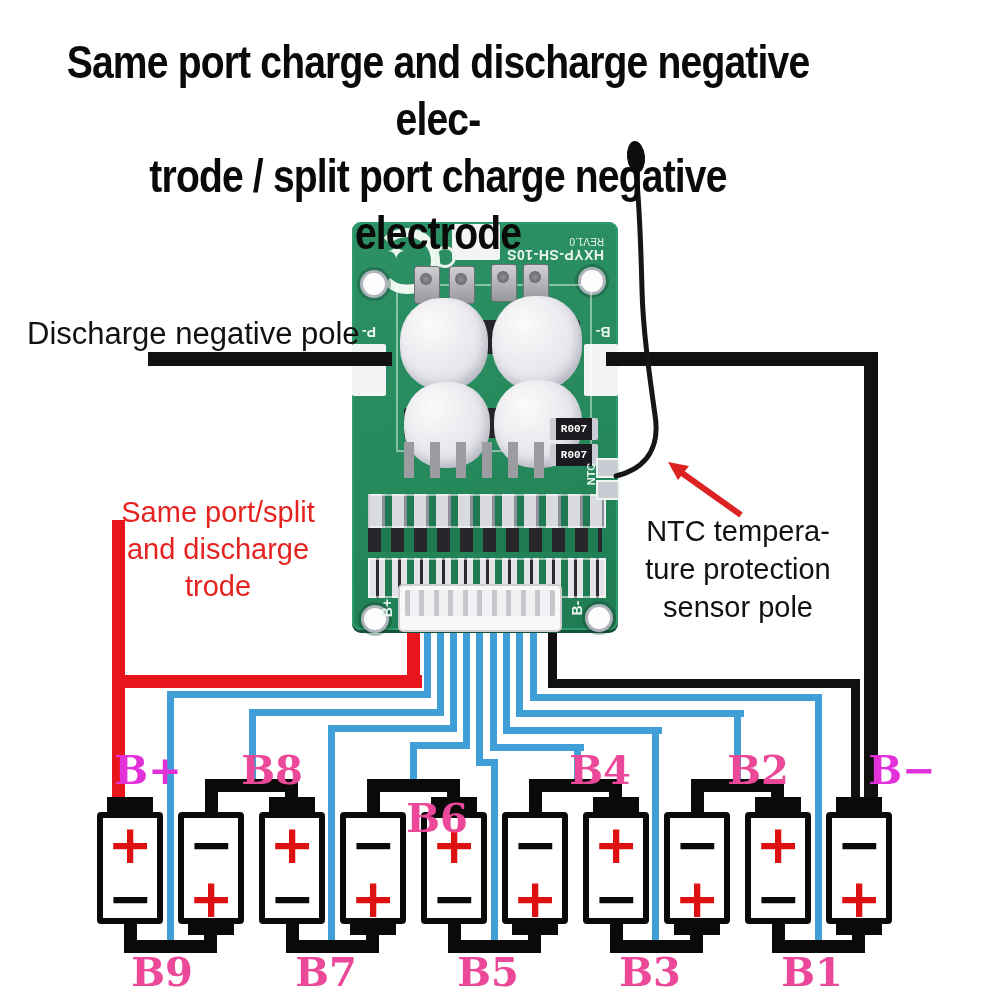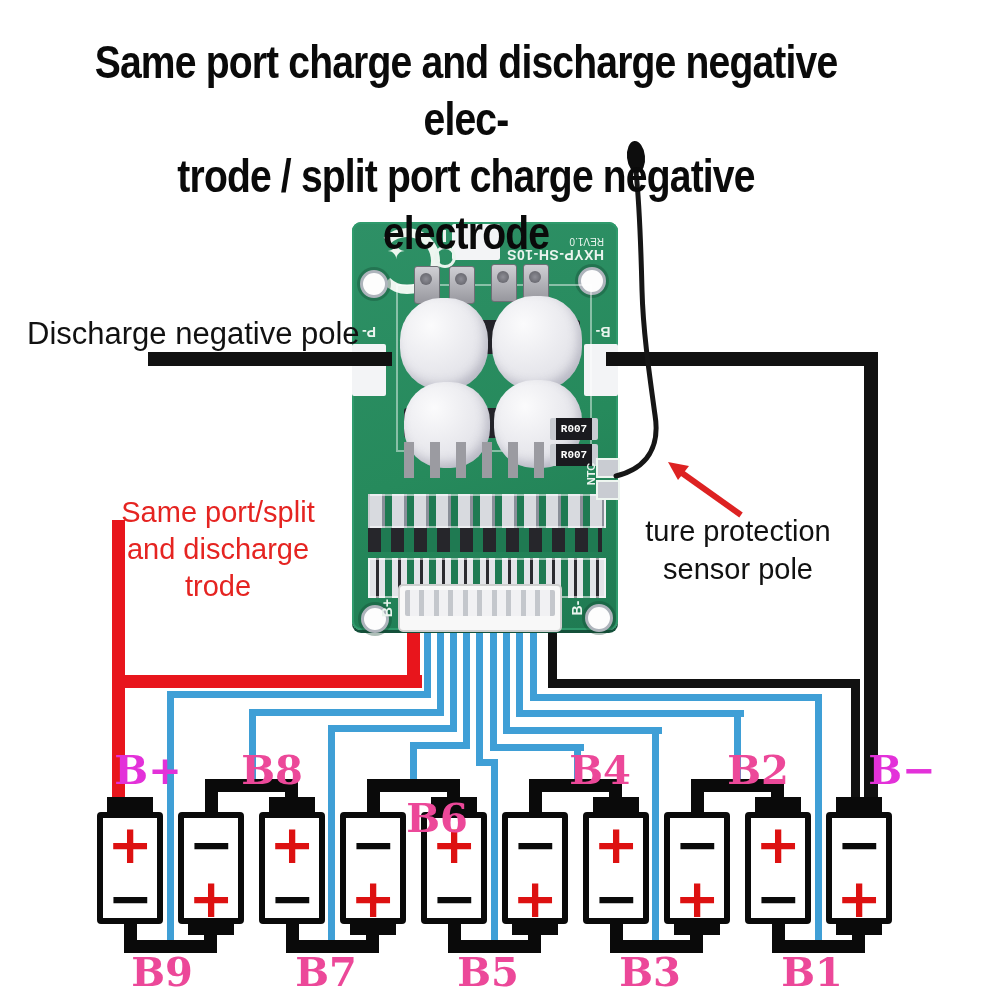--- a/index.html
+++ b/index.html
@@ -1,20 +1,20 @@
 <!DOCTYPE html>
 <html><head>
 <meta charset="utf-8">
 <style>
   html,body{margin:0;padding:0;background:#ffffff;}
   .canvas{position:relative;width:1000px;height:1000px;background:#ffffff;overflow:hidden;
           font-family:"Liberation Sans", sans-serif;}
 
   
-  .headline{position:absolute;left:0;top:34px;width:876px;text-align:center;color:#0a0a0a;z-index:6;padding-left:28px;}
+  .headline{position:absolute;left:0;top:34px;width:876px;text-align:center;color:#0a0a0a;z-index:6;}
   .headline .tl{display:block;font-size:46px;font-weight:700;line-height:57px;
                 transform:scaleX(0.85);transform-origin:50% 50%;letter-spacing:-1px;}
 
   
   .note{position:absolute;font-weight:400;z-index:6;}
   .note-black{color:#111;}
   .note-red{color:#e52421;}
   .note .ln{display:block;text-align:center;}
 
   
@@ -100,20 +100,21 @@
 
   <div class="note note-black" style="left:27px;top:316px;font-size:31px;">Discharge negative pole</div>
 
   <div class="note note-red" style="left:100px;top:494px;width:236px;font-size:29px;line-height:37px;">
     <span class="ln">Same port/split</span>
     <span class="ln">and discharge</span>
     <span class="ln">trode</span>
   </div>
 
   <div class="note note-black" style="left:623px;top:512px;width:230px;font-size:29px;line-height:38px;">
+    <span class="ln">NTC tempera-</span>
     <span class="ln">ture protection</span>
     <span class="ln">sensor pole</span>
   </div>
 
   <div class="wire wk z3" style="left:148px;top:352px;width:244px;height:14px;"></div>
 
   <div class="wire wk z3" style="left:606px;top:352px;width:272px;height:14px;"></div>
   <div class="wire wk" style="left:864px;top:352px;width:14px;height:458px;"></div>
 
   <div class="wire wk" style="left:548px;top:626px;width:9px;height:62px;"></div>

